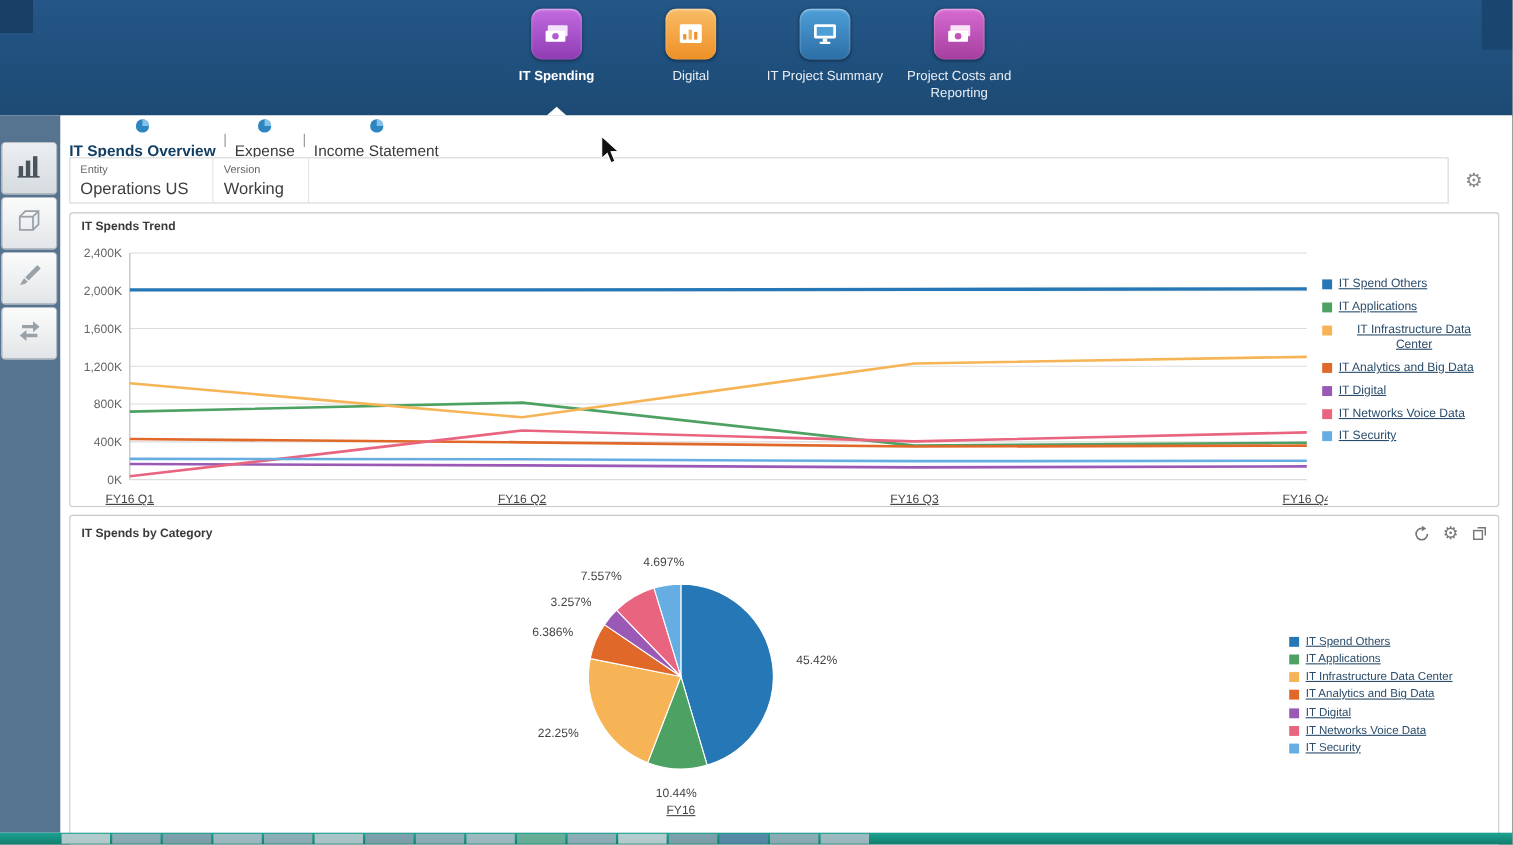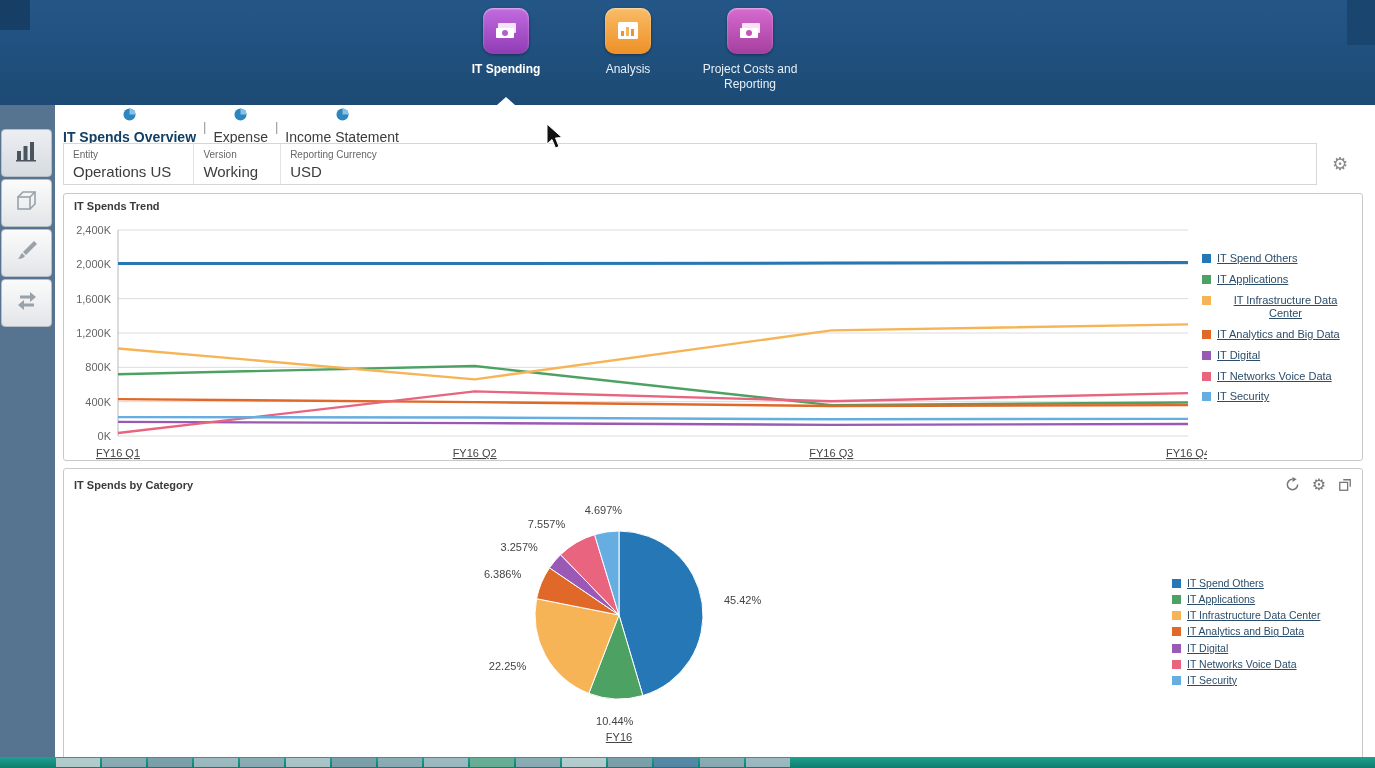--- a/index.html
+++ b/index.html
@@ -98,23 +98,34 @@
 
       <div class="tile">
         <div class="tile-icon ti-orange">
           <svg width="26" height="26" viewBox="0 0 26 26">
             <rect x="3" y="4" width="20" height="17" rx="1.5" fill="#ffffff"></rect>
             <rect x="6" y="13" width="3" height="5" fill="#ef9330"></rect>
             <rect x="11" y="9" width="3" height="9" fill="#f6b456"></rect>
             <rect x="16" y="11" width="3" height="7" fill="#ef9330"></rect>
           </svg>
         </div>
-        <div class="tile-label">Analysis</div>
-      </div>
-
+        <div class="tile-label">Digital</div>
+      </div>
+
+      <div class="tile">
+        <div class="tile-icon ti-blue">
+          <svg width="26" height="26" viewBox="0 0 26 26">
+            <rect x="3" y="4" width="20" height="13" rx="1.5" fill="#ffffff"></rect>
+            <rect x="5.5" y="6.5" width="15" height="8" fill="#4e9fd8"></rect>
+            <rect x="11" y="17" width="4" height="3" fill="#ffffff"></rect>
+            <rect x="8" y="20" width="10" height="2" rx="1" fill="#ffffff"></rect>
+          </svg>
+        </div>
+        <div class="tile-label">IT Project Summary</div>
+      </div>
 
       <div class="tile">
         <div class="tile-icon ti-magenta">
           <svg width="26" height="26" viewBox="0 0 26 26">
             <rect x="5" y="5" width="18" height="10" rx="1" fill="#fae2f6"></rect>
             <rect x="3" y="10" width="18" height="10" rx="1" fill="#ffffff"></rect>
             <circle cx="12" cy="15" r="3" fill="#c653b8"></circle>
           </svg>
         </div>
         <div class="tile-label">Project Costs and Reporting</div>
@@ -198,24 +209,20 @@
 
     <div class="pov-row">
       <div class="pov-box">
         <div class="pov-field sep">
           <span class="pov-label">Entity</span>
           <span class="pov-value">Operations US</span>
         </div>
         <div class="pov-field sep">
           <span class="pov-label">Version</span>
           <span class="pov-value">Working</span>
-        </div>
-        <div class="pov-field">
-          <span class="pov-label">Reporting Currency</span>
-          <span class="pov-value">USD</span>
         </div>
       </div>
       <span class="pov-gear">⚙</span>
     </div>
 
     <div class="panel panel-trend">
       <div class="panel-title">IT Spends Trend</div>
       <svg id="trend-svg" width="1135" height="244">
           <line x1="46" y1="216" x2="1116" y2="216" stroke="#dcdcdc" stroke-width="1"></line>
           <text x="39" y="220" text-anchor="end" font-size="11" fill="#666">0K</text>

